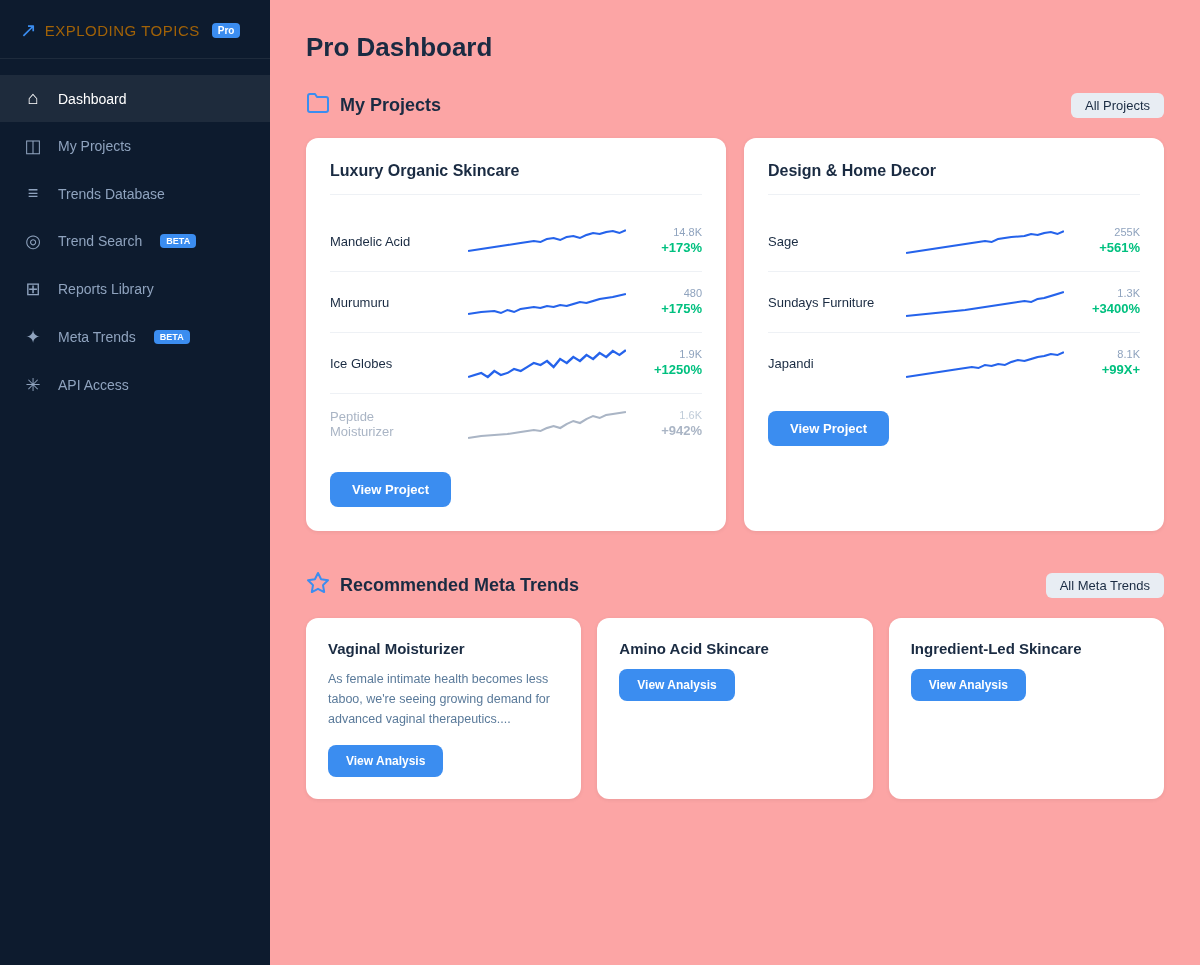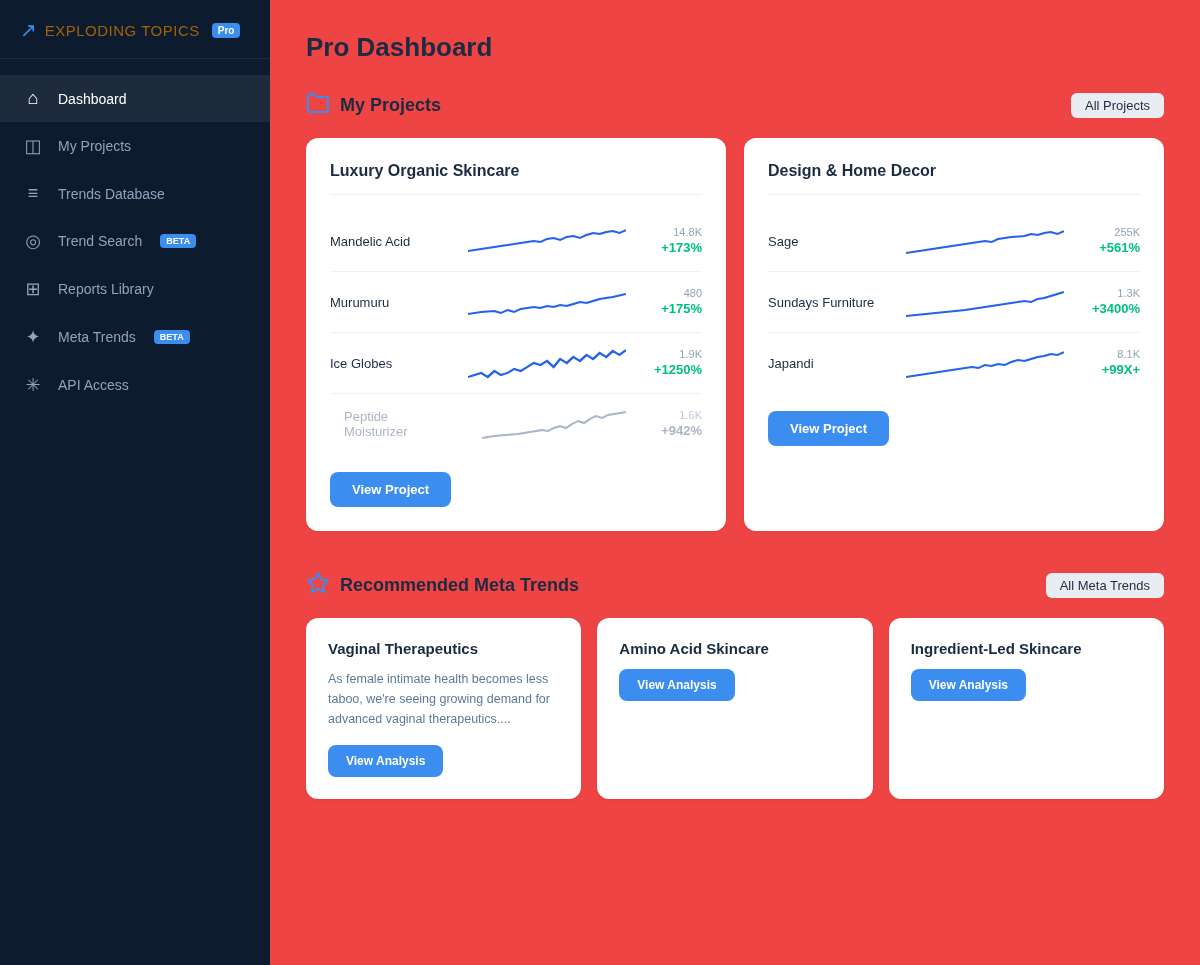--- a/index.html
+++ b/index.html
@@ -67,21 +67,21 @@
       color: #fff;
       padding: 2px 6px;
       border-radius: 4px;
       margin-left: 4px;
     }
 
     
     .main {
       flex: 1;
       overflow-y: auto;
-      background: #ef4444;
+      background: #fca5a5;
       padding: 32px 36px;
     }
     .page-title {
       font-size: 26px;
       font-weight: 700;
       color: #1a2b42;
       margin-bottom: 28px;
     }
 
     
@@ -140,21 +140,21 @@
       gap: 8px;
     }
     .trend-row:last-of-type { border-bottom: none; }
     .trend-name {
       font-size: 13px;
       color: #1a2b42;
       font-weight: 500;
       width: 130px;
       flex-shrink: 0;
     }
-    .trend-name.muted { color: #aab5c5; margin-left: 14px; }
+    .trend-name.muted { color: #aab5c5; }
     .trend-chart {
       flex: 1;
       height: 36px;
       position: relative;
     }
     .trend-stats {
       text-align: right;
       min-width: 68px;
     }
     .trend-volume {
@@ -398,21 +398,21 @@
           <polygon points="12 2 15.09 8.26 22 9.27 17 14.14 18.18 21.02 12 17.77 5.82 21.02 7 14.14 2 9.27 8.91 8.26 12 2"></polygon>
         </svg>
       </span>
       <span class="section-title">Recommended Meta Trends</span>
     </div>
     <span class="section-link">All Meta Trends</span>
   </div>
 
   <div class="meta-trends-grid">
     <div class="meta-card">
-      <div class="meta-card-title">Vaginal Therapeutics</div>
+      <div class="meta-card-title">Vaginal Moisturizer</div>
       <div class="meta-card-desc">As female intimate health becomes less taboo, we're seeing growing demand for advanced vaginal therapeutics....</div>
       <button class="view-analysis-btn">View Analysis</button>
     </div>
     <div class="meta-card">
       <div class="meta-card-title">Amino Acid Skincare</div>
       <button class="view-analysis-btn">View Analysis</button>
     </div>
     <div class="meta-card">
       <div class="meta-card-title">Ingredient-Led Skincare</div>
       <button class="view-analysis-btn">View Analysis</button>

